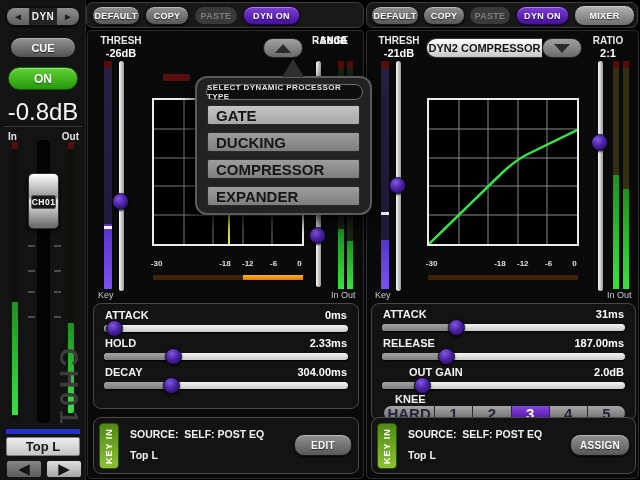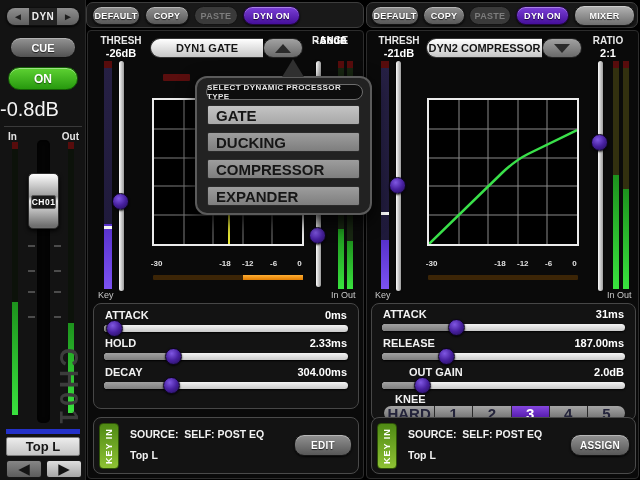--- a/index.html
+++ b/index.html
@@ -147,21 +147,21 @@
       </div>
     <div class="seg-mid">DYN</div>
     <div class="seg-arrow">
         <span>►</span>
       </div>
   </div>
 
   <div class="a cuebtn" style="left:10px;top:37px;width:66px;height:21px;">CUE</div>
   <div class="a onbtn" style="left:8px;top:67px;width:70px;height:23px;text-align:right;">ON</div>
 
-  <div class="a" style="left:0;top:98px;width:86px;font-size:20px;color:#f4f4f4;">-0.8dB</div>
+  <div class="a" style="left:0;top:98px;width:86px;text-align:center;font-size:24px;color:#f4f4f4;">-0.8dB</div>
 
   <div class="a" style="left:4px;top:126px;width:78px;height:1px;background:#3a3a3a;"></div>
 
   <div class="a smalllbl" style="left:8px;top:131px;font-weight:bold;color:#e4e4e4;font-size:10px;">In</div>
   <div class="a smalllbl" style="right:6px;top:131px;font-weight:bold;color:#e4e4e4;font-size:10px;">Out</div>
 
   <div class="a vmeter" style="left:12px;top:142px;height:278px;">
     <div class="vm-cap"></div>
       <div class="vm-mid" style="background:#0c120a;"></div>
     <div class="vm-lit" style="bottom:5px;height:113px;"></div>
@@ -210,21 +210,20 @@
   <div class="btn a" style="left:4px;top:3px;width:48px;height:19px;">DEFAULT</div>
   <div class="btn a" style="left:56px;top:3px;width:42px;height:19px;">COPY</div>
   <div class="btn dim a" style="left:102px;top:3px;width:42px;height:19px;">PASTE</div>
   <div class="btn purple a" style="left:149px;top:3px;width:53px;height:19px;">DYN ON</div>
   <div class="btn light a" style="left:207px;top:2px;width:61px;height:21px;">MIXER</div>
 </div>
 
 <div class="a panel" style="left:87px;width:277px;">
   <div class="a lbl" style="left:3px;top:4px;width:60px;">THRESH</div>
   <div class="a val" style="left:3px;top:16px;width:60px;">-26dB</div>
-  <div class="a pill-white" style="left:62px;top:7px;width:113px;">DYN1 GATE</div>
   <div class="a pill-arrow" style="left:175px;top:7px;width:40px;">
       <div class="tri-up"></div>
     </div>
   <div class="a lbl" style="left:212px;top:4px;width:60px;">RANGE</div>
   <div class="a val" style="left:212px;top:4px;width:60px;font-family:Liberation Mono, monospace;">-56dB</div>
 
   <div class="a kmeter" style="left:16px;top:30px;height:228px;">
     <div class="vm-cap"></div>
     <div class="km-lit" style="height:65px;"></div>
     <div class="km-tick" style="top:165px;"></div>

